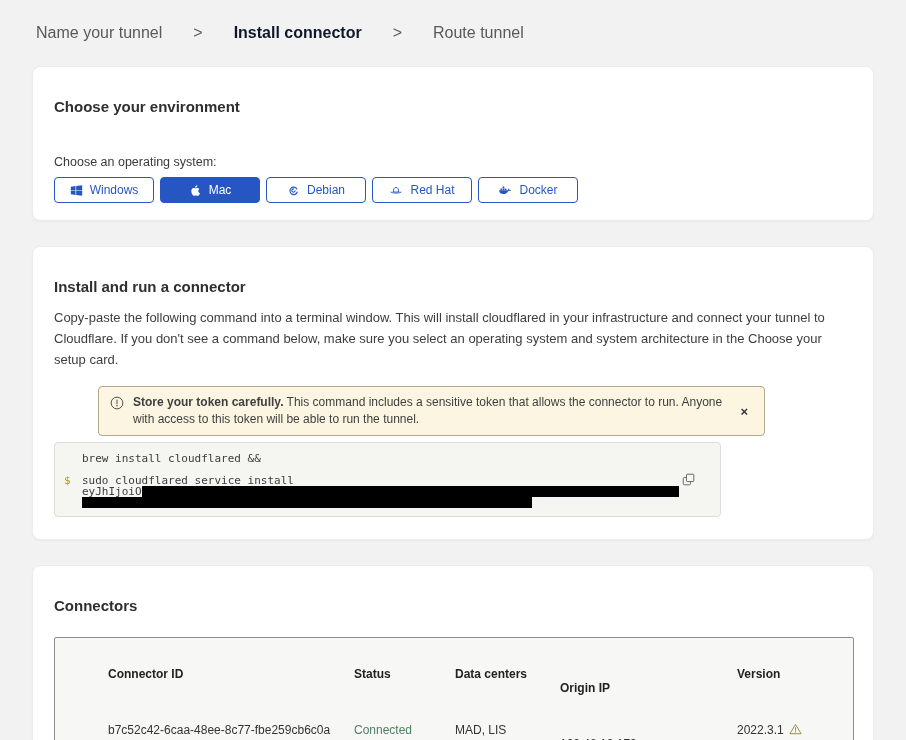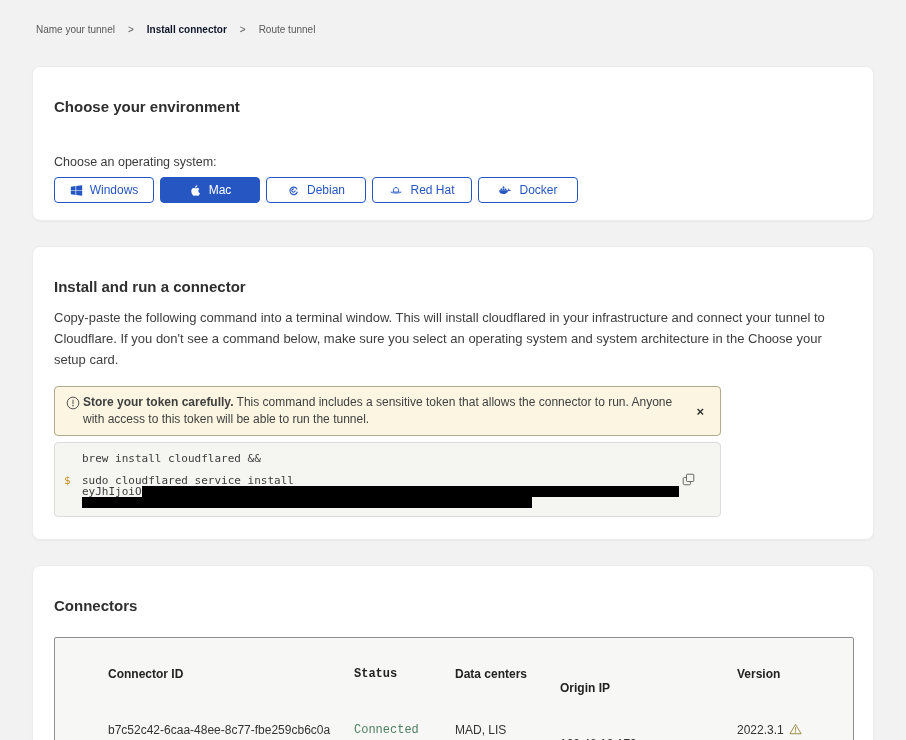--- a/index.html
+++ b/index.html
@@ -10,22 +10,22 @@
     font-family: "Liberation Sans", sans-serif;
     color: #313131;
     overflow: hidden;
   }
   .page { padding: 0 32px; }
 
   
   .breadcrumb {
     padding: 24px 4px 0 4px;
     height: 66px;
-    display: flex; align-items: flex-start; gap: 13px;
-    font-size: 10px; color: #595959; text-align: center;
+    display: flex; align-items: flex-start; gap: 31px;
+    font-size: 16px; color: #595959; text-align: center;
   }
   .crumb { cursor: default; }
   .crumb.active { font-weight: bold; color: #0f172a; }
   .crumb-sep { color: #595959; }
 
   
   .card {
     background: #ffffff;
     border: 1px solid #ececec;
     border-radius: 8px;
@@ -62,23 +62,24 @@
   .desc {
     font-size: 13px; line-height: 21px; color: #3d3d3d;
     margin: 0 0 16px 0; max-width: 800px;
   }
   .warn-banner {
     width: 667px; min-height: 48px;
     background: #fbf5e2;
     border: 1px solid #b0a98c;
     border-radius: 4px;
     padding: 7px 10px 7px 11px;
-    display: flex; gap: 3px;
+    display: flex; gap: 9px;
     font-size: 12px; line-height: 17px; color: #3f3f3f;
     margin-bottom: 6px;
+    margin-left: 44px;
   }
   .warn-icon { margin-top: 2px; flex: 0 0 auto; }
   .warn-text { flex: 1 1 auto; }
   .warn-bold { font-weight: bold; }
   .warn-close {
     flex: 0 0 auto; align-self: center;
     border: none; background: transparent; cursor: pointer;
     font-size: 13px; font-weight: bold; color: #333;
     padding: 0 6px; line-height: 1;
     font-family: "Liberation Sans", sans-serif;
@@ -114,21 +115,21 @@
     border: 1px solid #8f8f8f;
     border-radius: 2px;
     background: #f7f7f5;
     padding: 15px 16px 15px 53px;
     font-size: 12px;
   }
   .conn-row { display: flex; align-items: center; }
   .conn-row.head { font-weight: bold; color: #222; margin-bottom: 14px; }
   .conn-row.body { color: #333; }
   .col-id { width: 246px; }
-  .col-status { width: 101px; font-family: Liberation Mono, monospace; }
+  .col-status { width: 101px; }
   .col-dc { width: 105px; }
   .col-ip { width: 177px; margin-top: 28px; }
   .col-ver { flex: 1; display: flex; align-items: center; gap: 5px; }
   .status-connected { color: #4e7f62; }
 </style>
 </head>
 <body>
 
 <div class="page">
 

